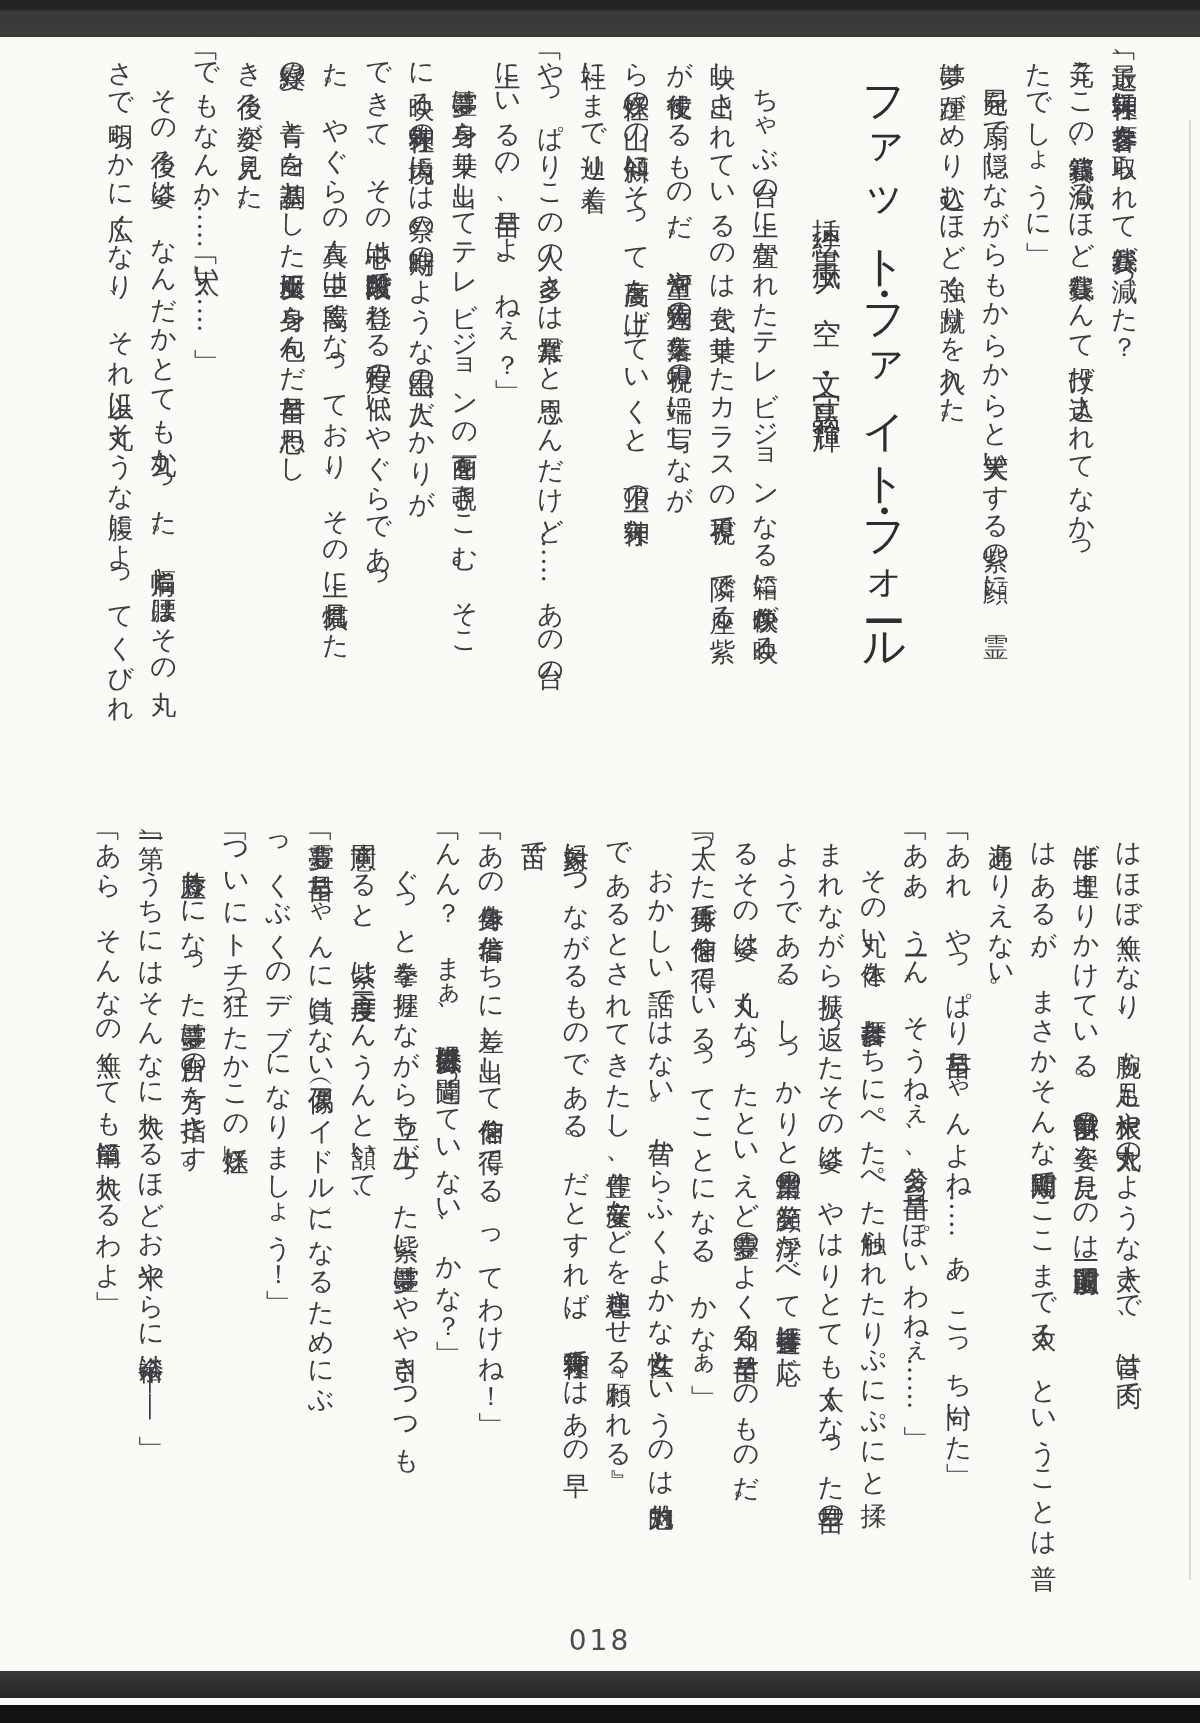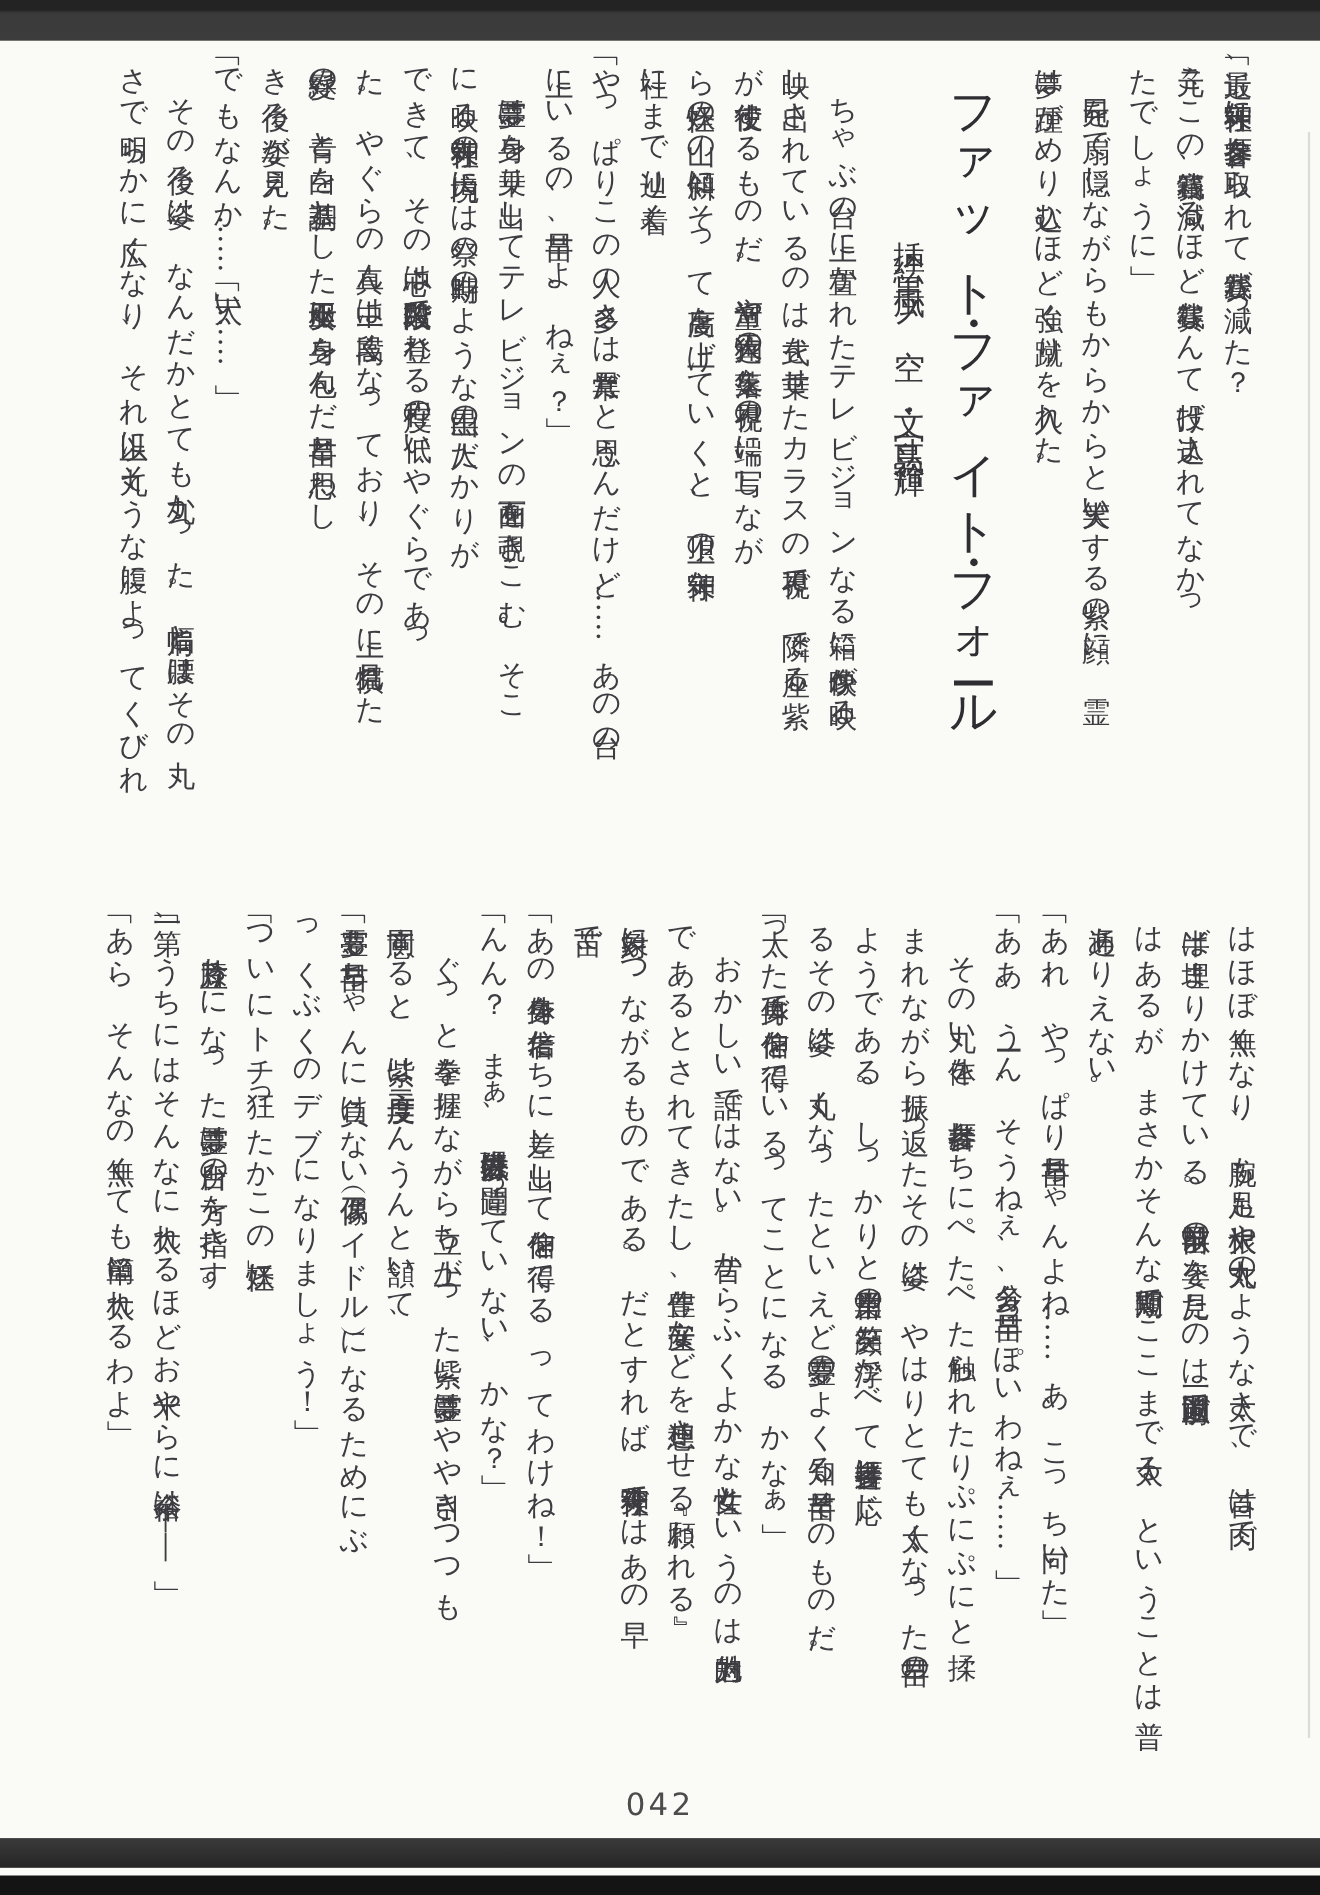--- a/index.html
+++ b/index.html
@@ -162,17 +162,17 @@
     <p class="tcol ind">ぐっと拳を握りながら立ち上がった紫に霊夢はやや引きつつも</p>
     <p class="tcol">同意すると、紫は二度三度うんうんと頷いて、</p>
     <p class="tcol">「霊夢も早苗ちゃんに負けない偶像（アイドル）になるためにぶ</p>
     <p class="tcol">っくぶくのデブになりましょう！」</p>
     <p class="tcol">「ついにトチ狂ったかこの妖怪」</p>
     <p class="tcol ind">片膝立ちになった霊夢は台所の方を指さす。</p>
     <p class="tcol">「第一、うちにはそんなに太れるほどお米やらに余裕は――」</p>
     <p class="tcol">「あら、そんなの無くても簡単に太れるわよ」</p>
   </div>
 
-<div class="page-number">042</div>
+<div class="page-number">018</div>
 
 <div class="scan-edge-right"></div>
 <div class="bar-bottom-1"></div>
 <div class="bar-bottom-2"></div>
 
 </body></html>

